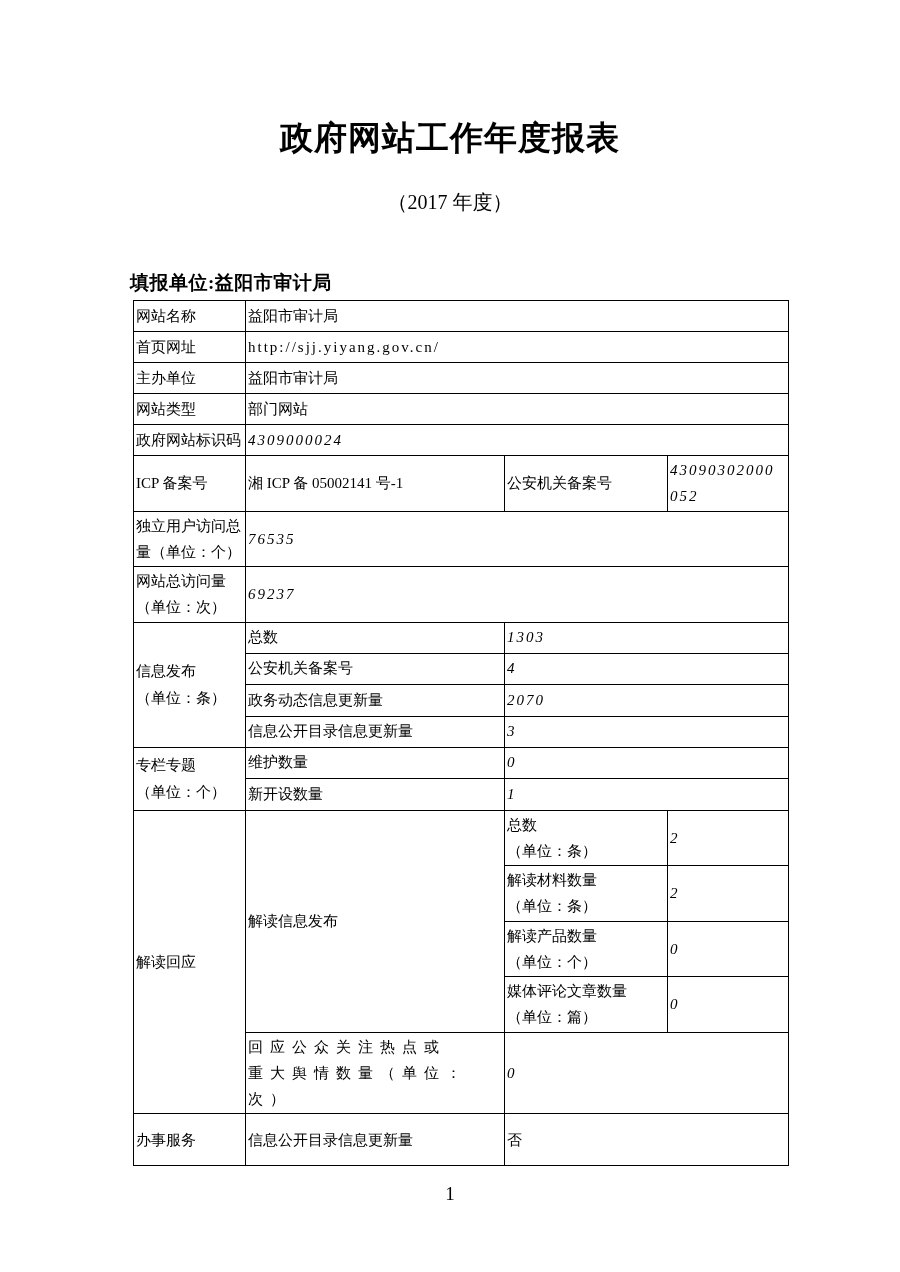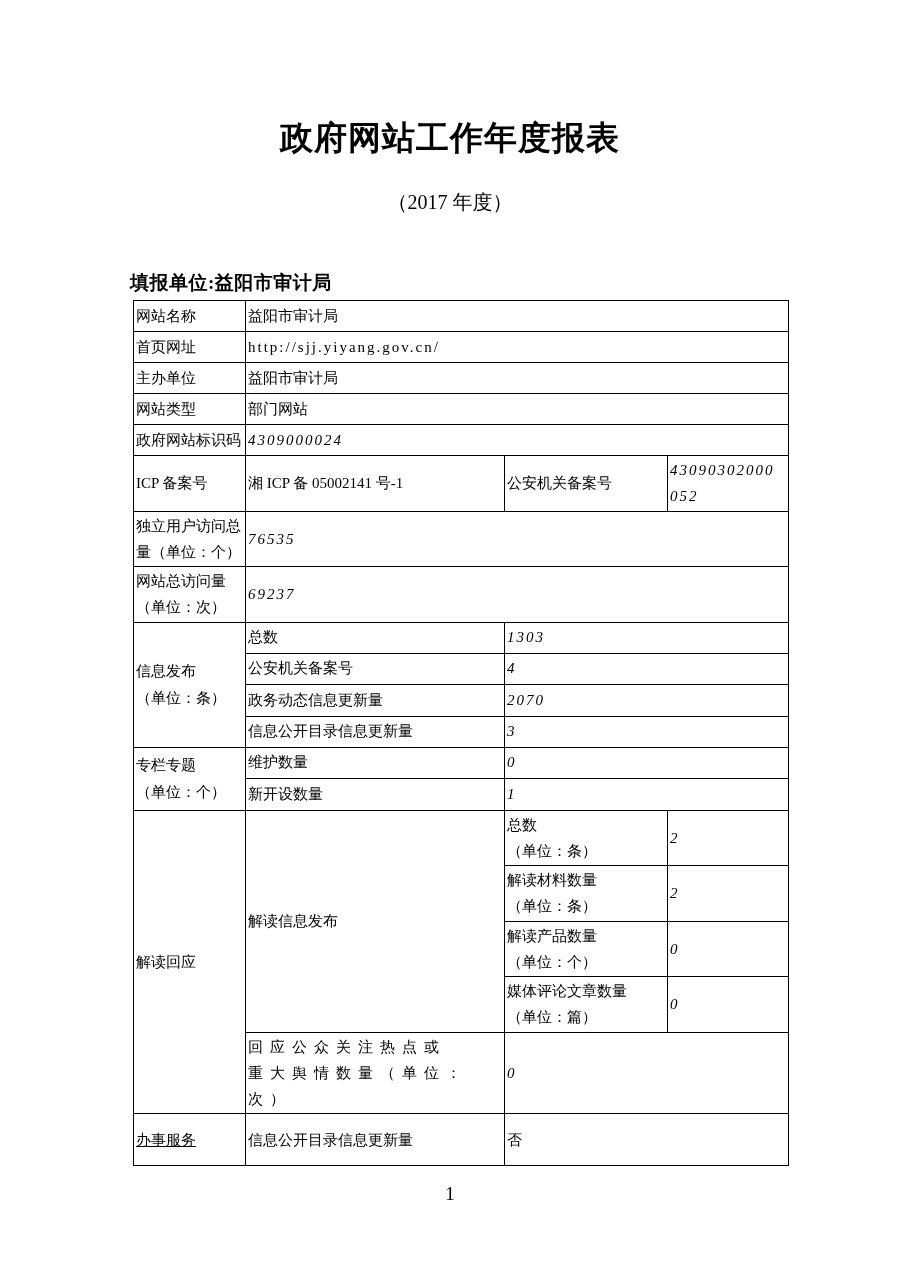--- a/index.html
+++ b/index.html
@@ -14,21 +14,21 @@
          table-layout:fixed;font-size:15px;}
   table.report td{border:1px solid #000;text-align:left;vertical-align:middle;
          white-space:pre-line;padding:1px 2px;line-height:1.75;overflow:hidden;}
   .lbl{padding:1px 0;}
   .span-lbl{line-height:2.3;}
   .h31{height:31px}.h32{height:32px}.h53{height:53px}.h55{height:55px}
   .h54{height:54px}.h52{height:52px}.h77{height:77px}
   .num{letter-spacing:2px;font-style:italic;}
   .url{letter-spacing:2px;}
   .stretch{letter-spacing:7px;line-height:1.7;}
-  .cell-bottom{vertical-align:bottom;padding-bottom:9px;text-decoration:underline;}
+  .cell-bottom{vertical-align:bottom;padding-bottom:9px;}
   .cell-top{vertical-align:top;padding-top:7px;}
   .pagenum{position:absolute;top:1183px;left:0;width:100%;text-align:center;font-size:19px;}
 </style>
 </head>
 <body>
 
 <div class="page">
 
   <h1 class="title">政府网站工作年度报表</h1>
   <div class="subtitle">（2017 年度）</div>

